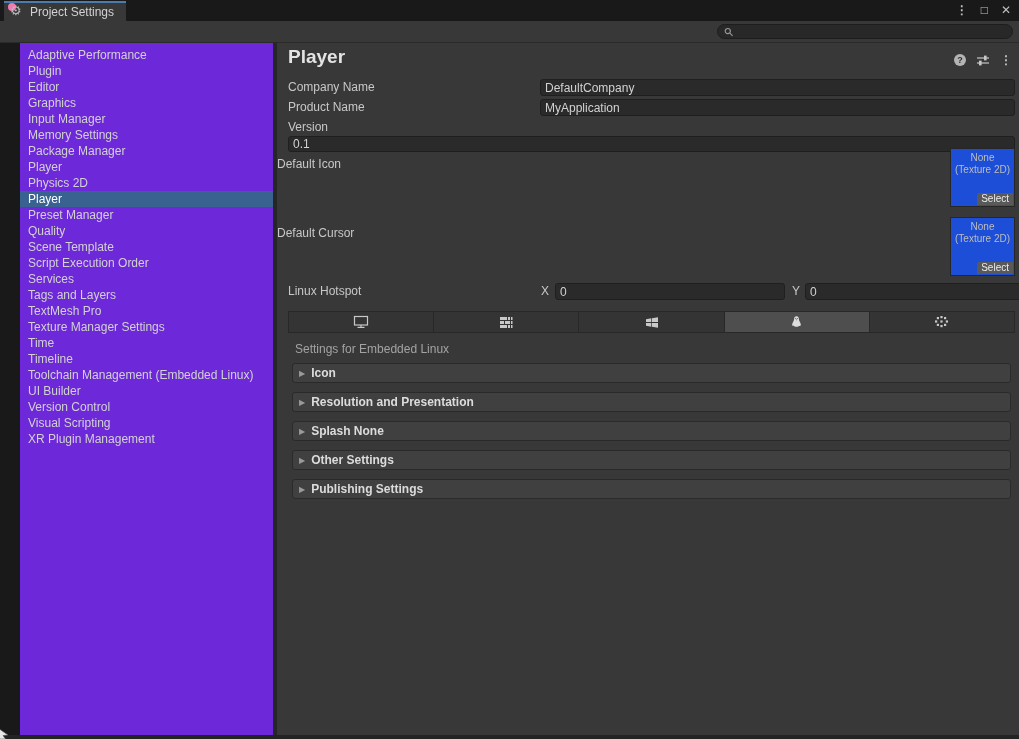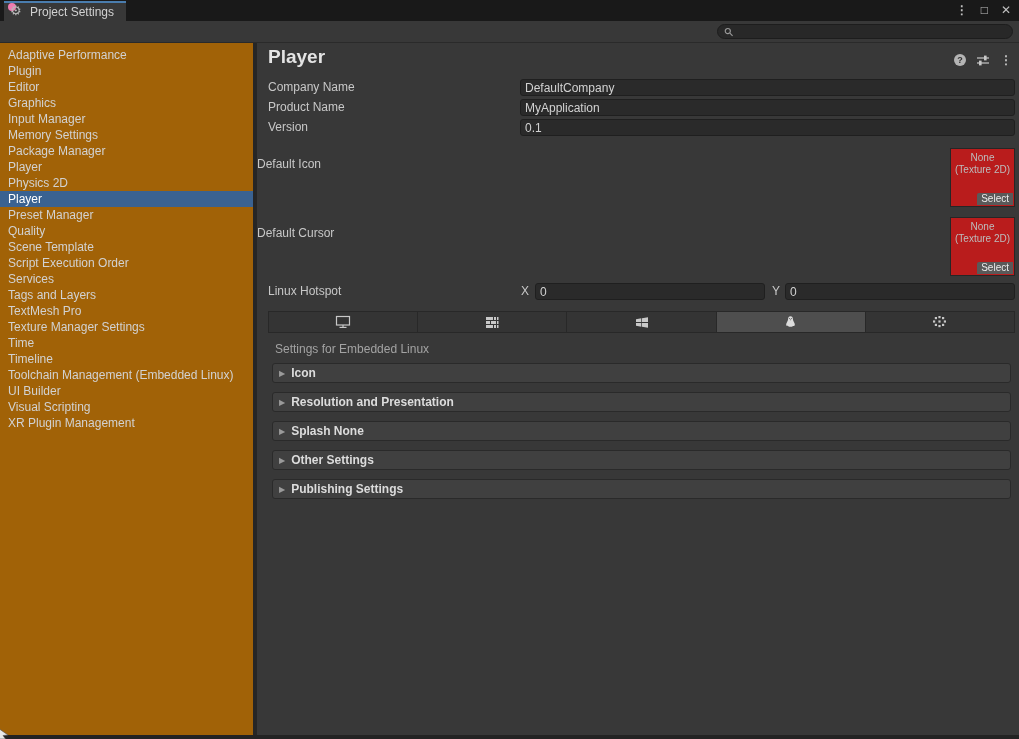--- a/index.html
+++ b/index.html
@@ -39,21 +39,21 @@
   .search-box input {
     background:transparent; border:none; outline:none; color:#d2d2d2;
     font-family:"Liberation Sans",sans-serif; font-size:11px; width:100%; height:12px;
   }
 
   
   .content { flex:1; display:flex; min-height:0; }
   .bottombar { height:4px; background:#232323; flex:0 0 auto; }
 
   
-  .sidebar { width:253px; background:#a16207; padding-top:4px; overflow:hidden; position:relative; }
+  .sidebar { width:253px; background:#6d28d9; padding-top:4px; overflow:hidden; position:relative;margin-left:20px; }
   .side-item { height:16px; line-height:16px; padding-left:8px; white-space:nowrap; color:#d2d2d2; cursor:default; }
   .side-item.selected { background:#3a6291; color:#ffffff; }
   .v-divider { width:4px; background:#262626; flex:0 0 auto; }
 
   
   .main { flex:1; background:#383838; position:relative; overflow:hidden; }
   .page-title { position:absolute; left:11px; top:3px; font-size:19px; font-weight:bold; color:#e4e4e4; }
   .title-icons { position:absolute; right:7px; top:10px; display:flex; align-items:center; gap:10px; }
   .help-badge { width:12px; height:12px; border-radius:50%; background:#b4b4b4; color:#2f2f2f; font-size:9px; font-weight:bold; text-align:center; line-height:12px; }
 
@@ -61,21 +61,21 @@
   .field-row .flabel { width:252px; line-height:17px; color:#c8c8c8; flex:0 0 auto; }
   .tinput {
     flex:1; background:#2a2a2a; border:1px solid #1f1f1f; border-radius:3px;
     color:#d2d2d2; font-family:"Liberation Sans",sans-serif; font-size:12px;
     padding:0 4px; height:17px; outline:none;
   }
   .plain-label { position:absolute; color:#c8c8c8; line-height:16px;margin-top:8px; }
 
   .texture-well {
     position:absolute; right:4px; width:65px; height:59px;
-    background:#b91c1c; border:1px solid #262626;
+    background:#1d4ed8; border:1px solid #262626;
   }
   .well-text { text-align:center; font-size:10px; color:#bdbdbd; line-height:12px; padding-top:3px; }
   .select-btn {
     position:absolute; right:1px; bottom:1px; background:#595959; color:#ececec;
     font-size:10px; line-height:12px; height:12px; padding:0 4px;
     border:none; border-radius:2px 0 0 0; font-family:"Liberation Sans",sans-serif;
   }
 
   .hotspot-label { position:absolute; left:11px; color:#c8c8c8; line-height:17px; }
   .axis-label { position:absolute; color:#c8c8c8; line-height:17px; }
@@ -153,20 +153,21 @@
       <div class="side-item">Scene Template</div>
       <div class="side-item">Script Execution Order</div>
       <div class="side-item">Services</div>
       <div class="side-item">Tags and Layers</div>
       <div class="side-item">TextMesh Pro</div>
       <div class="side-item">Texture Manager Settings</div>
       <div class="side-item">Time</div>
       <div class="side-item">Timeline</div>
       <div class="side-item">Toolchain Management (Embedded Linux)</div>
       <div class="side-item">UI Builder</div>
+      <div class="side-item">Version Control</div>
       <div class="side-item">Visual Scripting</div>
       <div class="side-item">XR Plugin Management</div>
     </div>
 
     <div class="v-divider"></div>
 
     <div class="main">
 
       <div class="page-title">Player</div>
 
@@ -182,21 +183,21 @@
       </div>
 
       <div class="field-row" style="top:36px;">
         <span class="flabel">Company Name</span>
         <input class="tinput" value="DefaultCompany" style="">
       </div>
       <div class="field-row" style="top:56px;">
         <span class="flabel">Product Name</span>
         <input class="tinput" value="MyApplication" style="">
       </div>
-      <div class="field-row" style="top:76px;">
+      <div class="field-row" style="top:76px;flex-direction:column;">
         <span class="flabel">Version</span>
         <input class="tinput" value="0.1" style="">
       </div>
 
       <span class="plain-label" style="top:105px;">Default Icon</span>
       <div class="texture-well" style="top:105px;">
         <div class="well-text">
           <div>None</div>
           <div>(Texture 2D)</div>
         </div>

